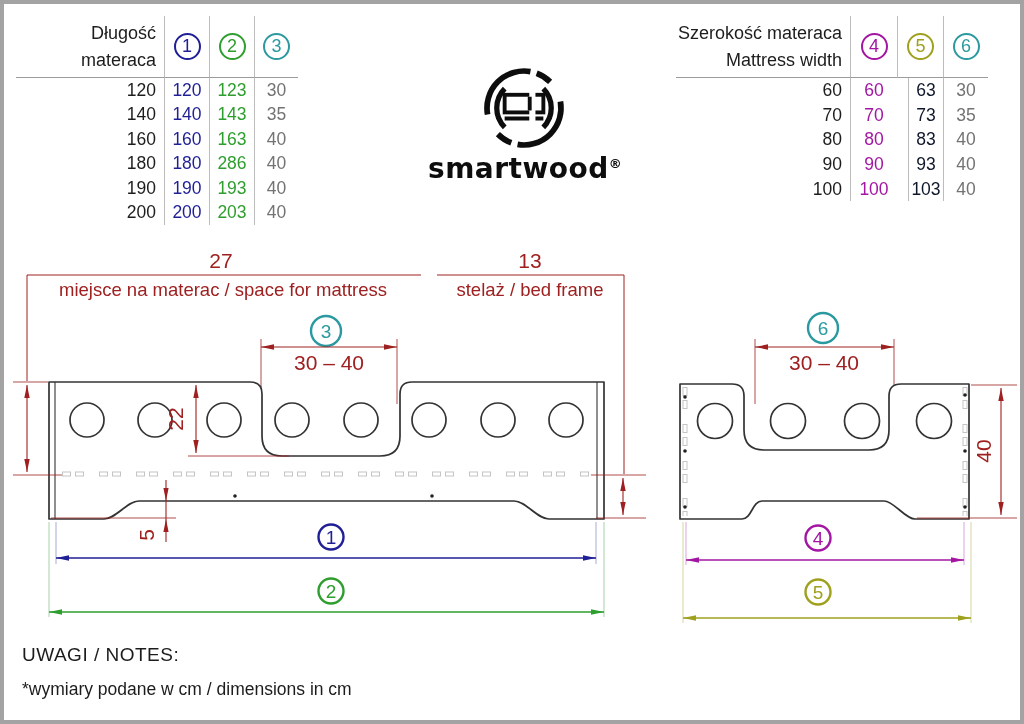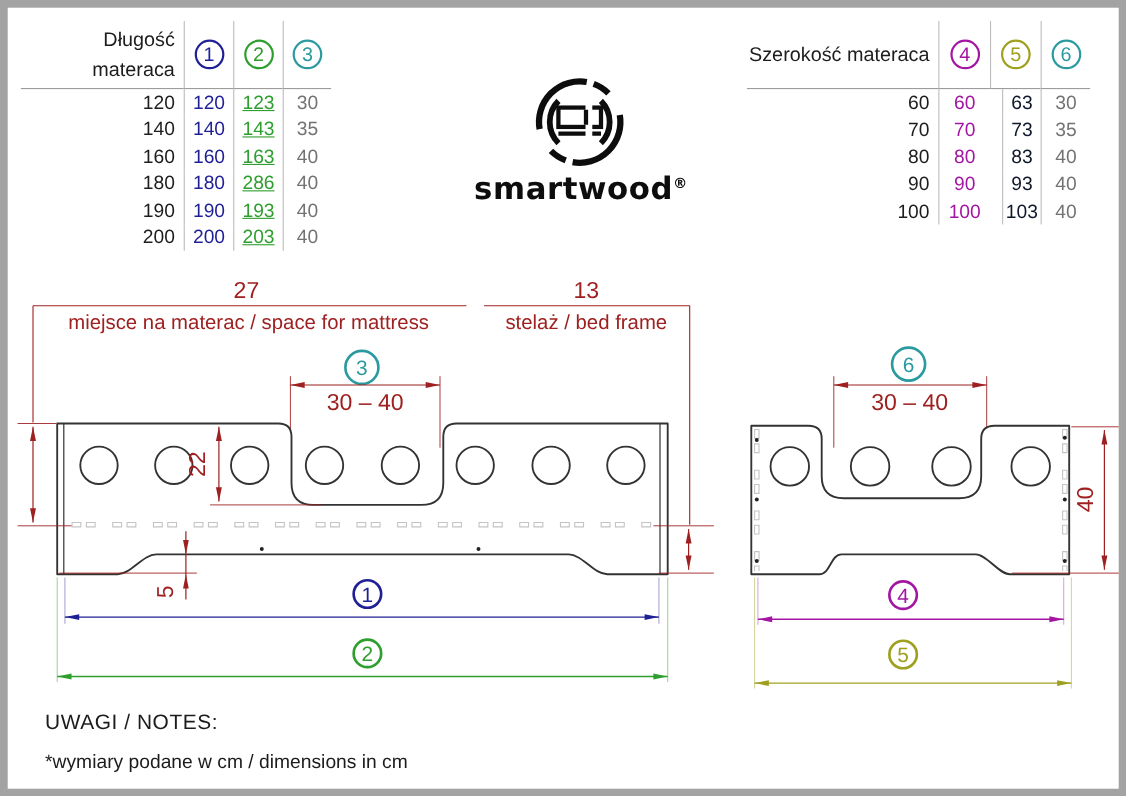--- a/index.html
+++ b/index.html
@@ -1,40 +1,40 @@
 <!DOCTYPE html>
 <html><head>
 <meta charset="utf-8">
 <style>
   html,body{margin:0;padding:0;background:#e8e8e8;font-family:"Liberation Sans",sans-serif;}
-  #page{position:relative;width:1024px;height:724px;background:#fff;border:7px solid #a3a3a3;box-sizing:border-box;margin:0 auto;overflow:hidden;padding-left:32px;}
+  #page{position:relative;width:1024px;height:724px;background:#fff;border:4px solid #a3a3a3;box-sizing:border-box;margin:0 auto;overflow:hidden;padding-left:32px;}
   
   .tbl{position:absolute;display:grid;color:#1d1d1d;font-size:17.5px;}
   .tbl-left{left:12px;top:12px;grid-template-columns:148px 45px 45px 44px;grid-template-rows:62px repeat(6,24.5px);}
   .tbl-right{left:672px;top:12px;grid-template-columns:174px 47px 46px 45px;grid-template-rows:62px repeat(5,24.7px);}
   .hdr-label{grid-column:1;display:flex;flex-direction:column;justify-content:center;text-align:right;padding-right:8px;line-height:27px;font-size:18px;border-bottom:1.5px solid #9c9c9c;}
   .vcell{border-left:1.4px solid #bcbcbc;display:flex;align-items:center;justify-content:center;}
   .hdr-badge{border-bottom:1.5px solid #9c9c9c;}
   .lbl{text-align:right;padding-right:8px;display:flex;justify-content:flex-end;align-items:center;font-weight:500;}
   .val{font-weight:500;}
   .badge{width:27px;height:27px;border-radius:50%;display:flex;align-items:center;justify-content:center;font-size:18px;font-weight:500;background:#fff;box-sizing:border-box;}
   .navy{color:#1f1f96;border:2.4px solid #1f1f96;}
   .green{color:#2e9e2e;border:2.4px solid #2e9e2e;}
   .teal{color:#2a9aa0;border:2.4px solid #2a9aa0;}
   .magenta{color:#a316a3;border:2.4px solid #a316a3;}
   .olive{color:#9fa01e;border:2.4px solid #9fa01e;}
-  .c-navy{color:#1f1f96;} .c-green{color:#2e9e2e;text-decoration:underline;} .c-teal{color:#737373;}
+  .c-navy{color:#1f1f96;} .c-green{color:#2e9e2e;} .c-teal{color:#737373;}
   .c-magenta{color:#a316a3;} .c-olive{color:#0f172a;margin-left:11px;}
   
   #logo{position:absolute;left:424px;top:60px;width:192px;text-align:left;}
   #logo .mark{display:block;margin:0 auto;}
   #logo .logo-text{font-family:"DejaVu Sans",sans-serif;font-weight:bold;font-size:28px;letter-spacing:.5px;color:#0d0d0d;line-height:1;margin-top:3px;}
   #logo .reg{font-size:13px;vertical-align:super;font-weight:bold;}
   
-  #notes{position:absolute;left:34px;top:640px;color:#1c1c1c;}
+  #notes{position:absolute;left:18px;top:640px;color:#1c1c1c;}
   #notes .n-title{font-size:19px;letter-spacing:.5px;}
   #notes .n-body{font-size:17.5px;margin-top:13px;}
   
   #draw{position:absolute;left:0;top:0;}
   .red-line{stroke:#9e2020;stroke-width:1;fill:none;}
   .red-thin{stroke:#9e2020;stroke-width:.8;fill:none;}
   .dim-red{stroke:#9e2020;stroke-width:1.1;fill:none;}
   .dimtxt{fill:#9e2020;font-size:21px;text-anchor:middle;}
   .dimlbl{fill:#9e2020;font-size:18.5px;text-anchor:middle;}
   .outline{fill:#fff;stroke:#333;stroke-width:1.7;stroke-linejoin:round;}
@@ -96,20 +96,21 @@
 
     <div class="lbl">200</div>
     <div class="vcell val c-navy">200</div>
     <div class="vcell val c-green">203</div>
     <div class="vcell val c-teal">40</div>
   </div>
 
   <div class="tbl tbl-right">
     <div class="hdr-label">
       <div>Szerokość materaca</div>
+      <div>Mattress width</div>
     </div>
     <div class="vcell hdr-badge">
         <span class="badge magenta">4</span>
       </div>
     <div class="vcell hdr-badge">
         <span class="badge olive">5</span>
       </div>
     <div class="vcell hdr-badge">
         <span class="badge teal">6</span>
       </div>

